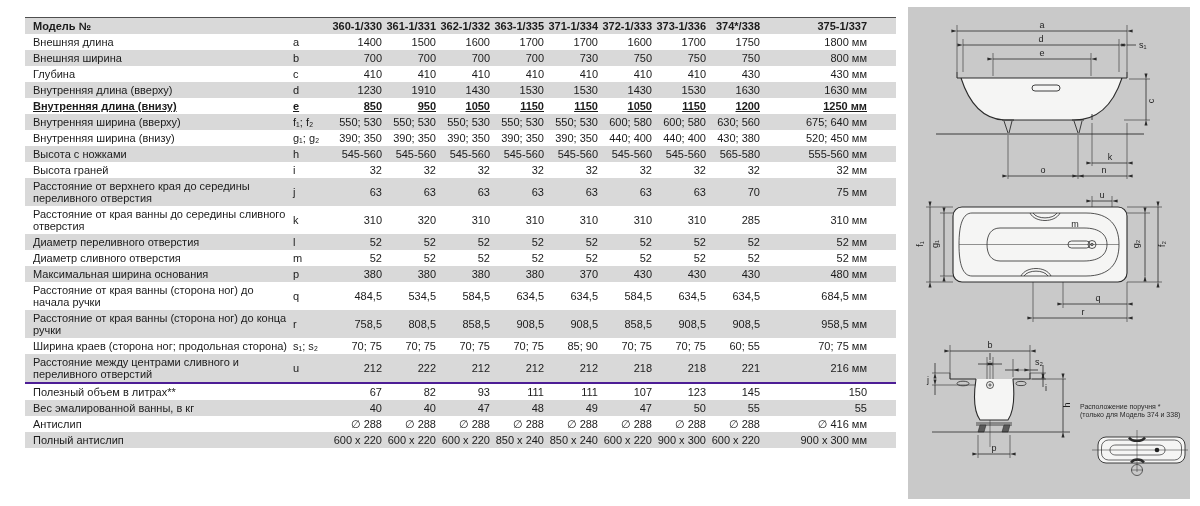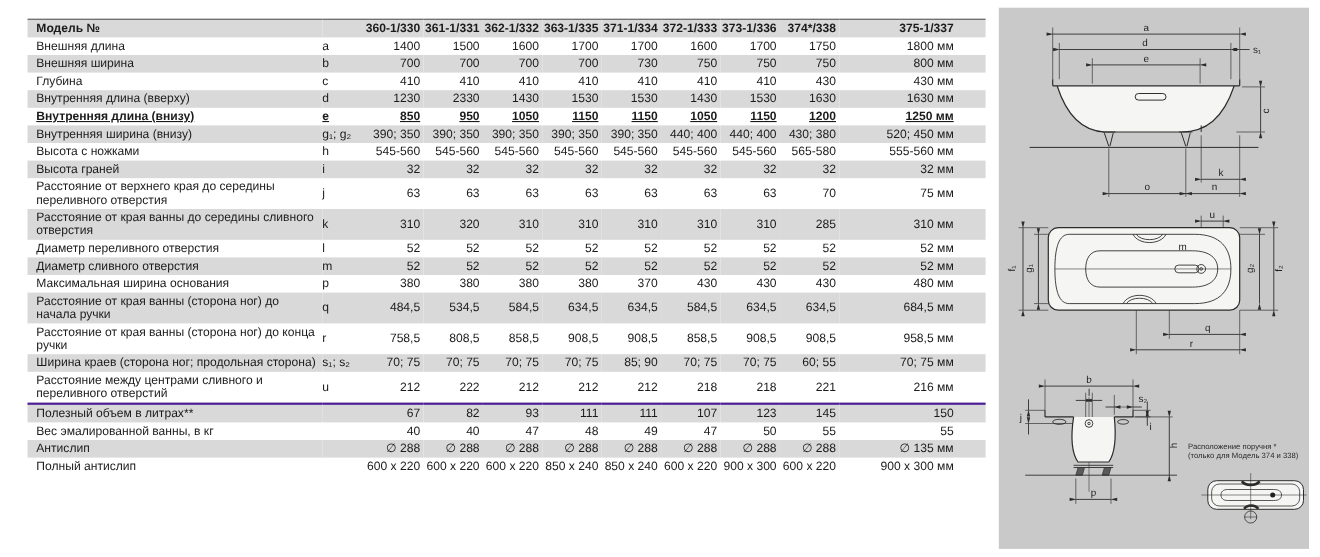--- a/index.html
+++ b/index.html
@@ -101,21 +101,21 @@
           <td class="val">410</td>
           <td class="val">410</td>
           <td class="val">410</td>
           <td class="val">430</td>
           <td class="val lastv">430 мм</td>
         </tr>
         <tr>
           <td class="label">Внутренняя длина (вверху)</td>
           <td class="letter">d</td>
           <td class="val">1230</td>
-          <td class="val">2330</td>
+          <td class="val">1910</td>
           <td class="val">1430</td>
           <td class="val">1530</td>
           <td class="val">1530</td>
           <td class="val">1430</td>
           <td class="val">1530</td>
           <td class="val">1630</td>
           <td class="val lastv">1630 мм</td>
         </tr>
         <tr class="bold">
           <td class="label">Внутренняя длина (внизу)</td>
@@ -124,20 +124,33 @@
           <td class="val">950</td>
           <td class="val">1050</td>
           <td class="val">1150</td>
           <td class="val">1150</td>
           <td class="val">1050</td>
           <td class="val">1150</td>
           <td class="val">1200</td>
           <td class="val lastv">1250 мм</td>
         </tr>
         <tr>
+          <td class="label">Внутренняя ширина (вверху)</td>
+          <td class="letter">f₁; f₂</td>
+          <td class="val">550; 530</td>
+          <td class="val">550; 530</td>
+          <td class="val">550; 530</td>
+          <td class="val">550; 530</td>
+          <td class="val">550; 530</td>
+          <td class="val">600; 580</td>
+          <td class="val">600; 580</td>
+          <td class="val">630; 560</td>
+          <td class="val lastv">675; 640 мм</td>
+        </tr>
+        <tr>
           <td class="label">Внутренняя ширина (внизу)</td>
           <td class="letter">g₁; g₂</td>
           <td class="val">390; 350</td>
           <td class="val">390; 350</td>
           <td class="val">390; 350</td>
           <td class="val">390; 350</td>
           <td class="val">390; 350</td>
           <td class="val">440; 400</td>
           <td class="val">440; 400</td>
           <td class="val">430; 380</td>
@@ -316,21 +329,21 @@
           <td class="label">Антислип</td>
           <td class="letter"></td>
           <td class="val">∅ 288</td>
           <td class="val">∅ 288</td>
           <td class="val">∅ 288</td>
           <td class="val">∅ 288</td>
           <td class="val">∅ 288</td>
           <td class="val">∅ 288</td>
           <td class="val">∅ 288</td>
           <td class="val">∅ 288</td>
-          <td class="val lastv">∅ 135 мм</td>
+          <td class="val lastv">∅ 416 мм</td>
         </tr>
         <tr>
           <td class="label">Полный антислип</td>
           <td class="letter"></td>
           <td class="val">600 x 220</td>
           <td class="val">600 x 220</td>
           <td class="val">600 x 220</td>
           <td class="val">850 x 240</td>
           <td class="val">850 x 240</td>
           <td class="val">600 x 220</td>

